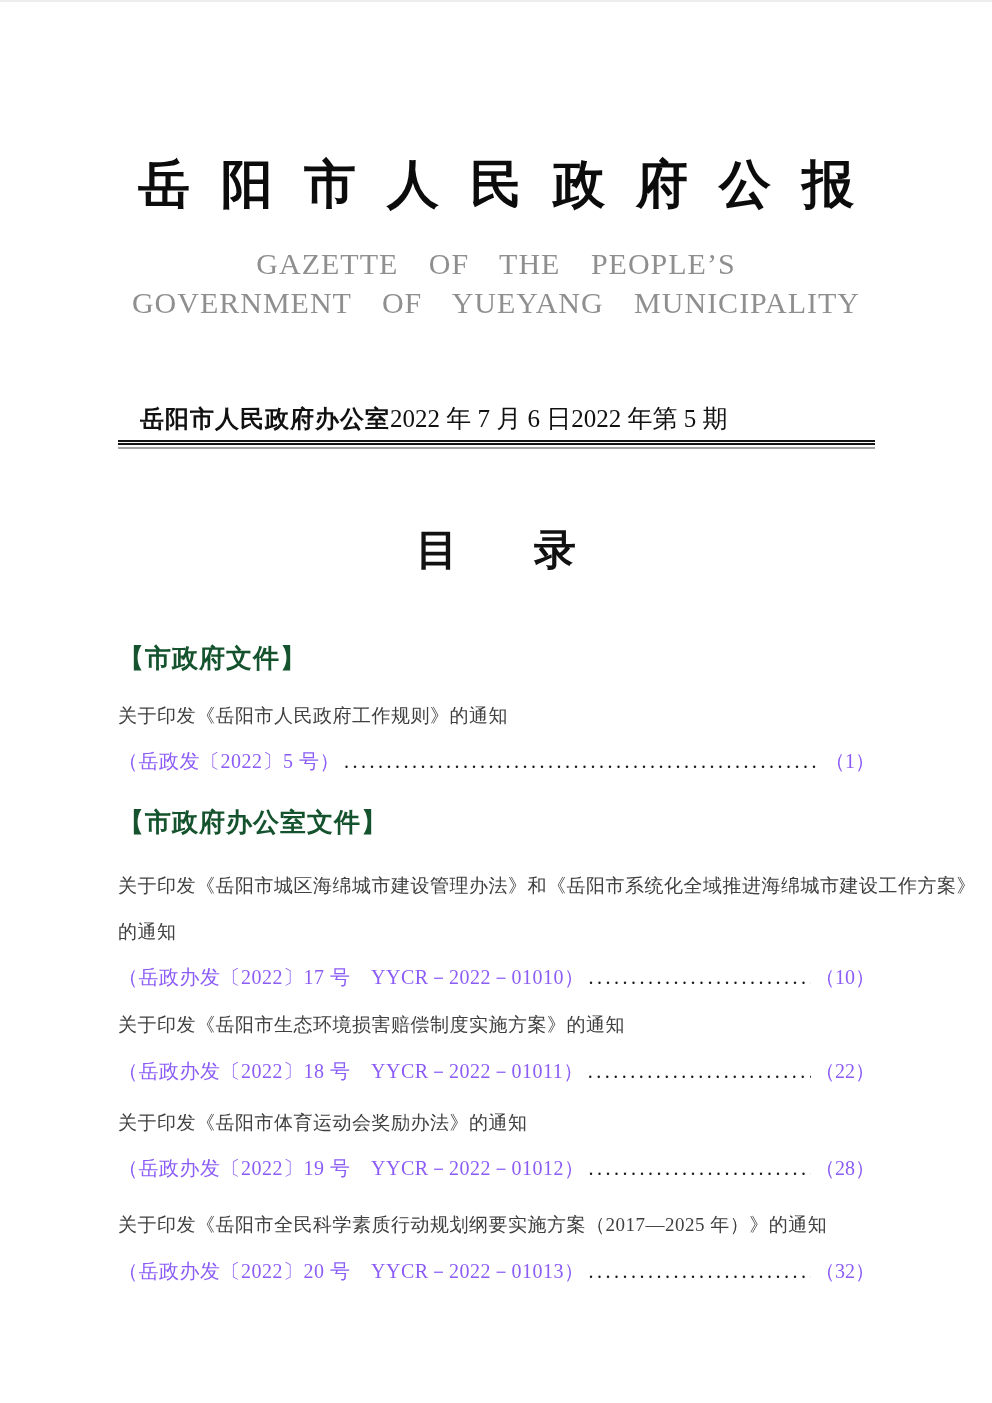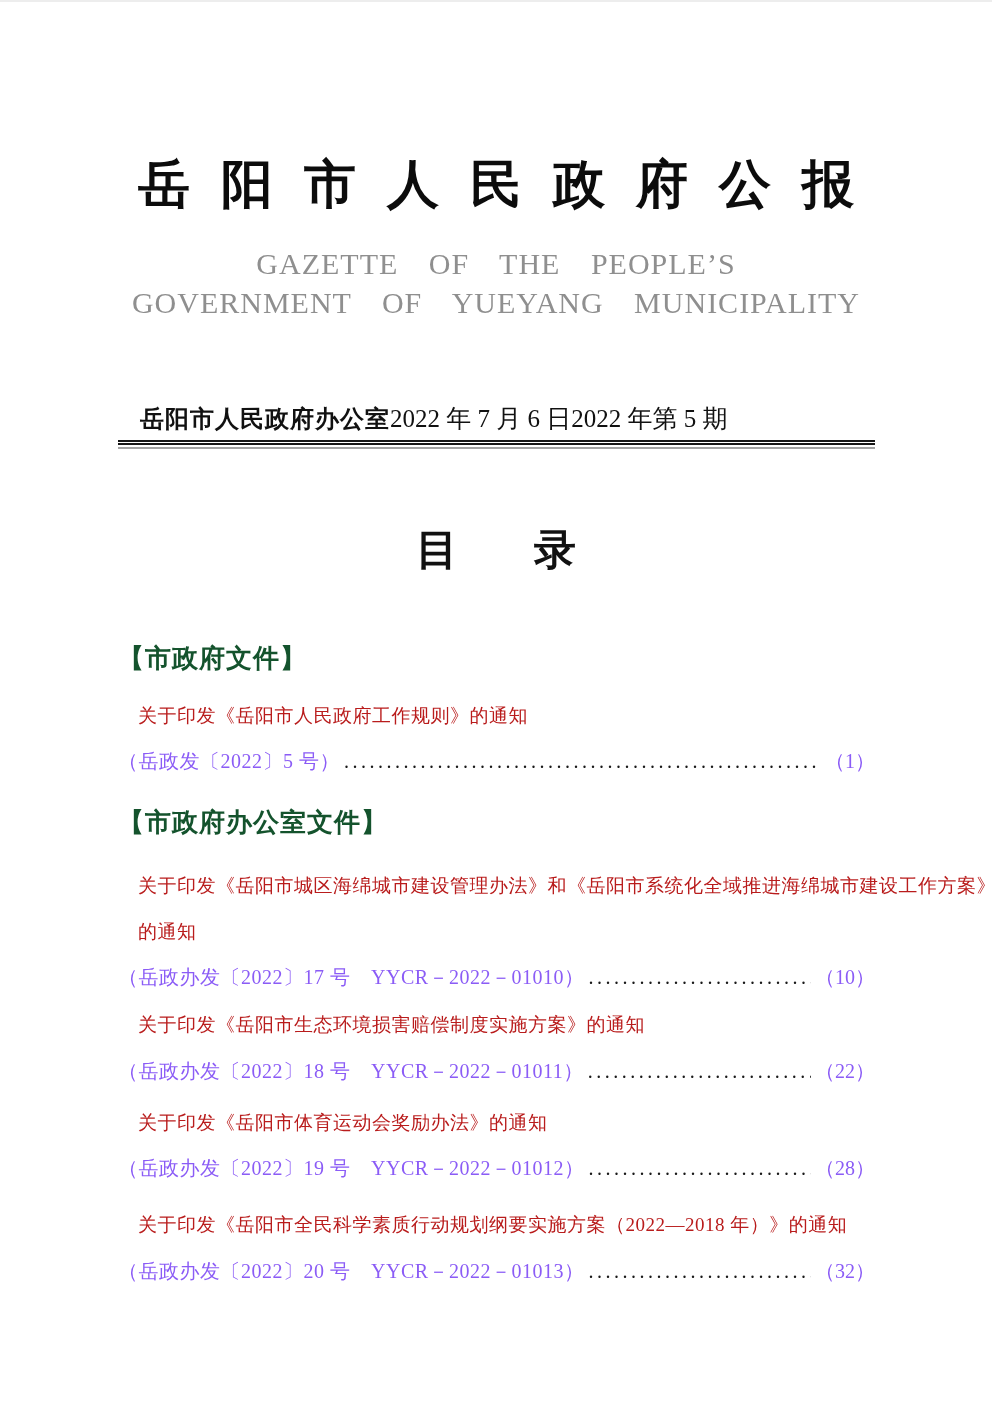--- a/index.html
+++ b/index.html
@@ -85,22 +85,21 @@
   .section-heading {
     font-family: "Liberation Sans", "DejaVu Sans", sans-serif;
     font-weight: 700;
     font-size: 26px;
     letter-spacing: 1px;
     color: #14532d;
   }
   .entry-title {
     font-size: 19px;
     letter-spacing: 0.5px;
-    color: #b91c1c;
-    margin-left: 20px;
+    color: #404040;
   }
   .num-line {
     display: flex;
     align-items: baseline;
     font-size: 20px;
     color: #8b5cf6;
   }
   .num-line .docnum { flex: 0 0 auto; letter-spacing: 0.5px; }
   .num-line .dots {
     flex: 1 1 auto;
@@ -166,19 +165,19 @@
     <span class="pagenum">（22）</span>
   </div>
 
   <div class="toc-line entry-title" style="top:1110px">关于印发《岳阳市体育运动会奖励办法》的通知</div>
   <div class="toc-line num-line" style="top:1155px">
     <span class="docnum">（岳政办发〔2022〕19 号　YYCR－2022－01012）</span>
     <span class="dots"></span>
     <span class="pagenum">（28）</span>
   </div>
 
-  <div class="toc-line entry-title" style="top:1212px">关于印发《岳阳市全民科学素质行动规划纲要实施方案（2022—2018 年）》的通知</div>
+  <div class="toc-line entry-title" style="top:1212px">关于印发《岳阳市全民科学素质行动规划纲要实施方案（2017—2025 年）》的通知</div>
   <div class="toc-line num-line" style="top:1258px">
     <span class="docnum">（岳政办发〔2022〕20 号　YYCR－2022－01013）</span>
     <span class="dots"></span>
     <span class="pagenum">（32）</span>
   </div>
 </div>
 
 </body></html>

